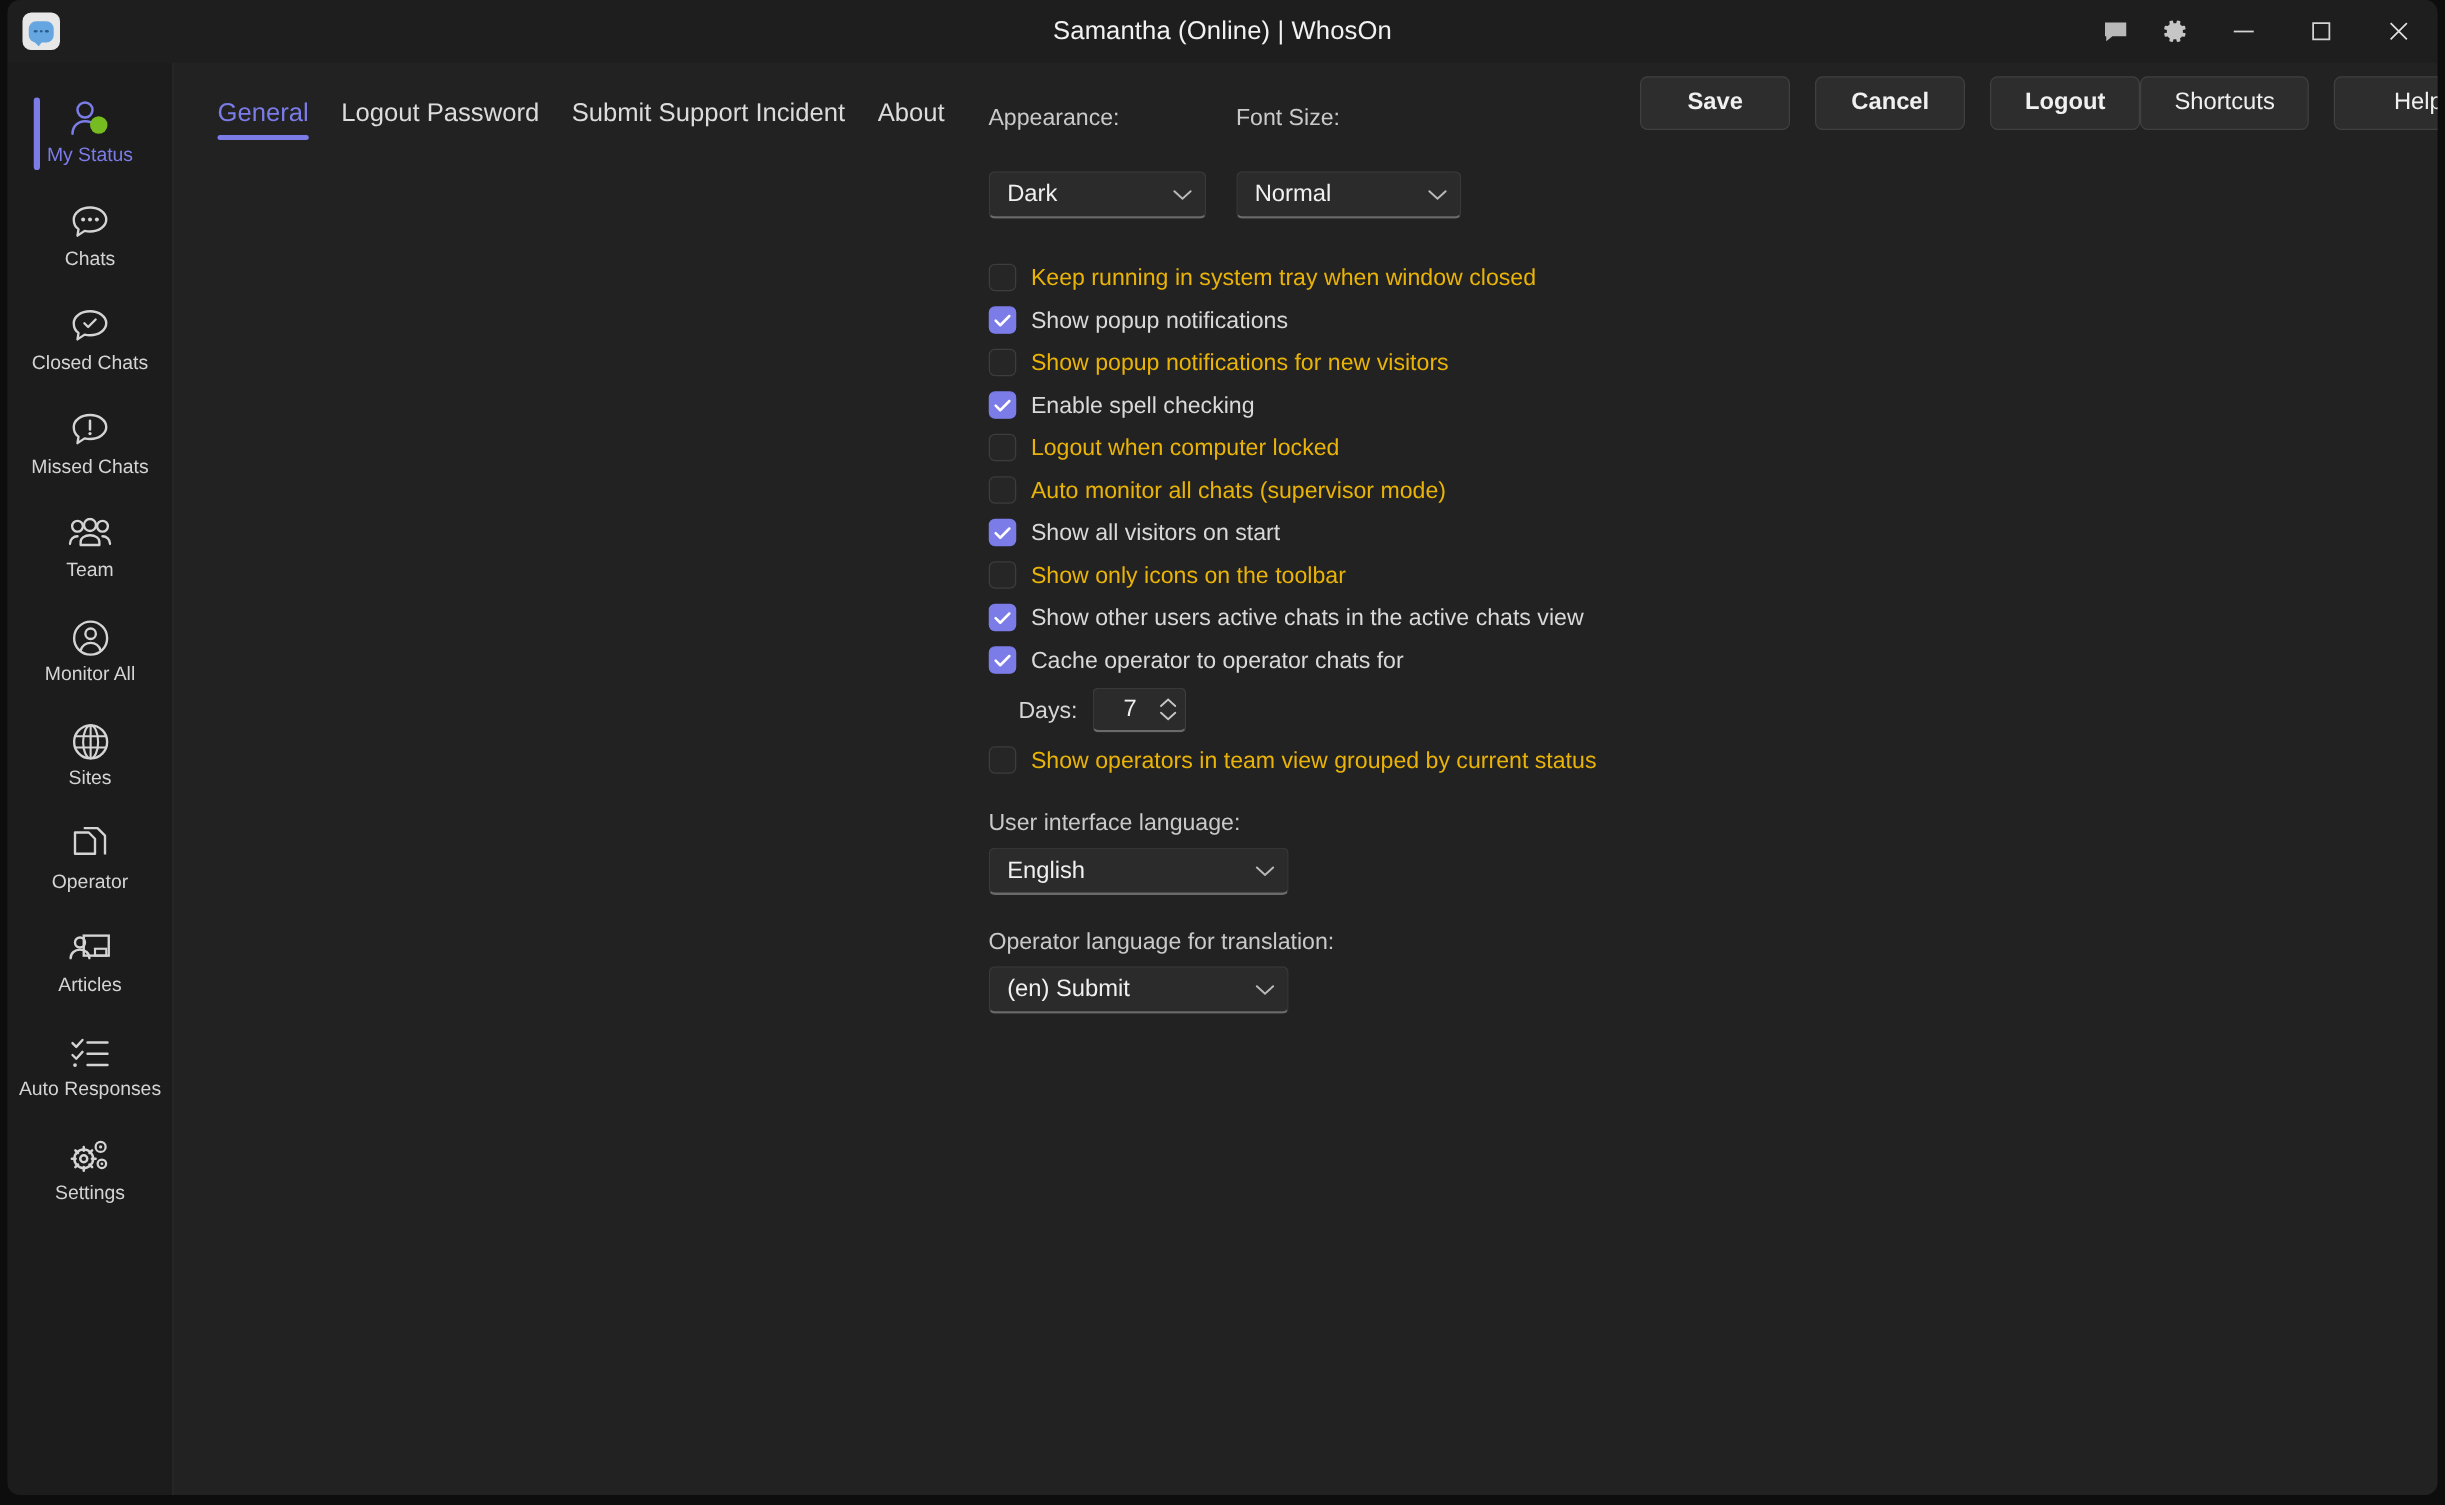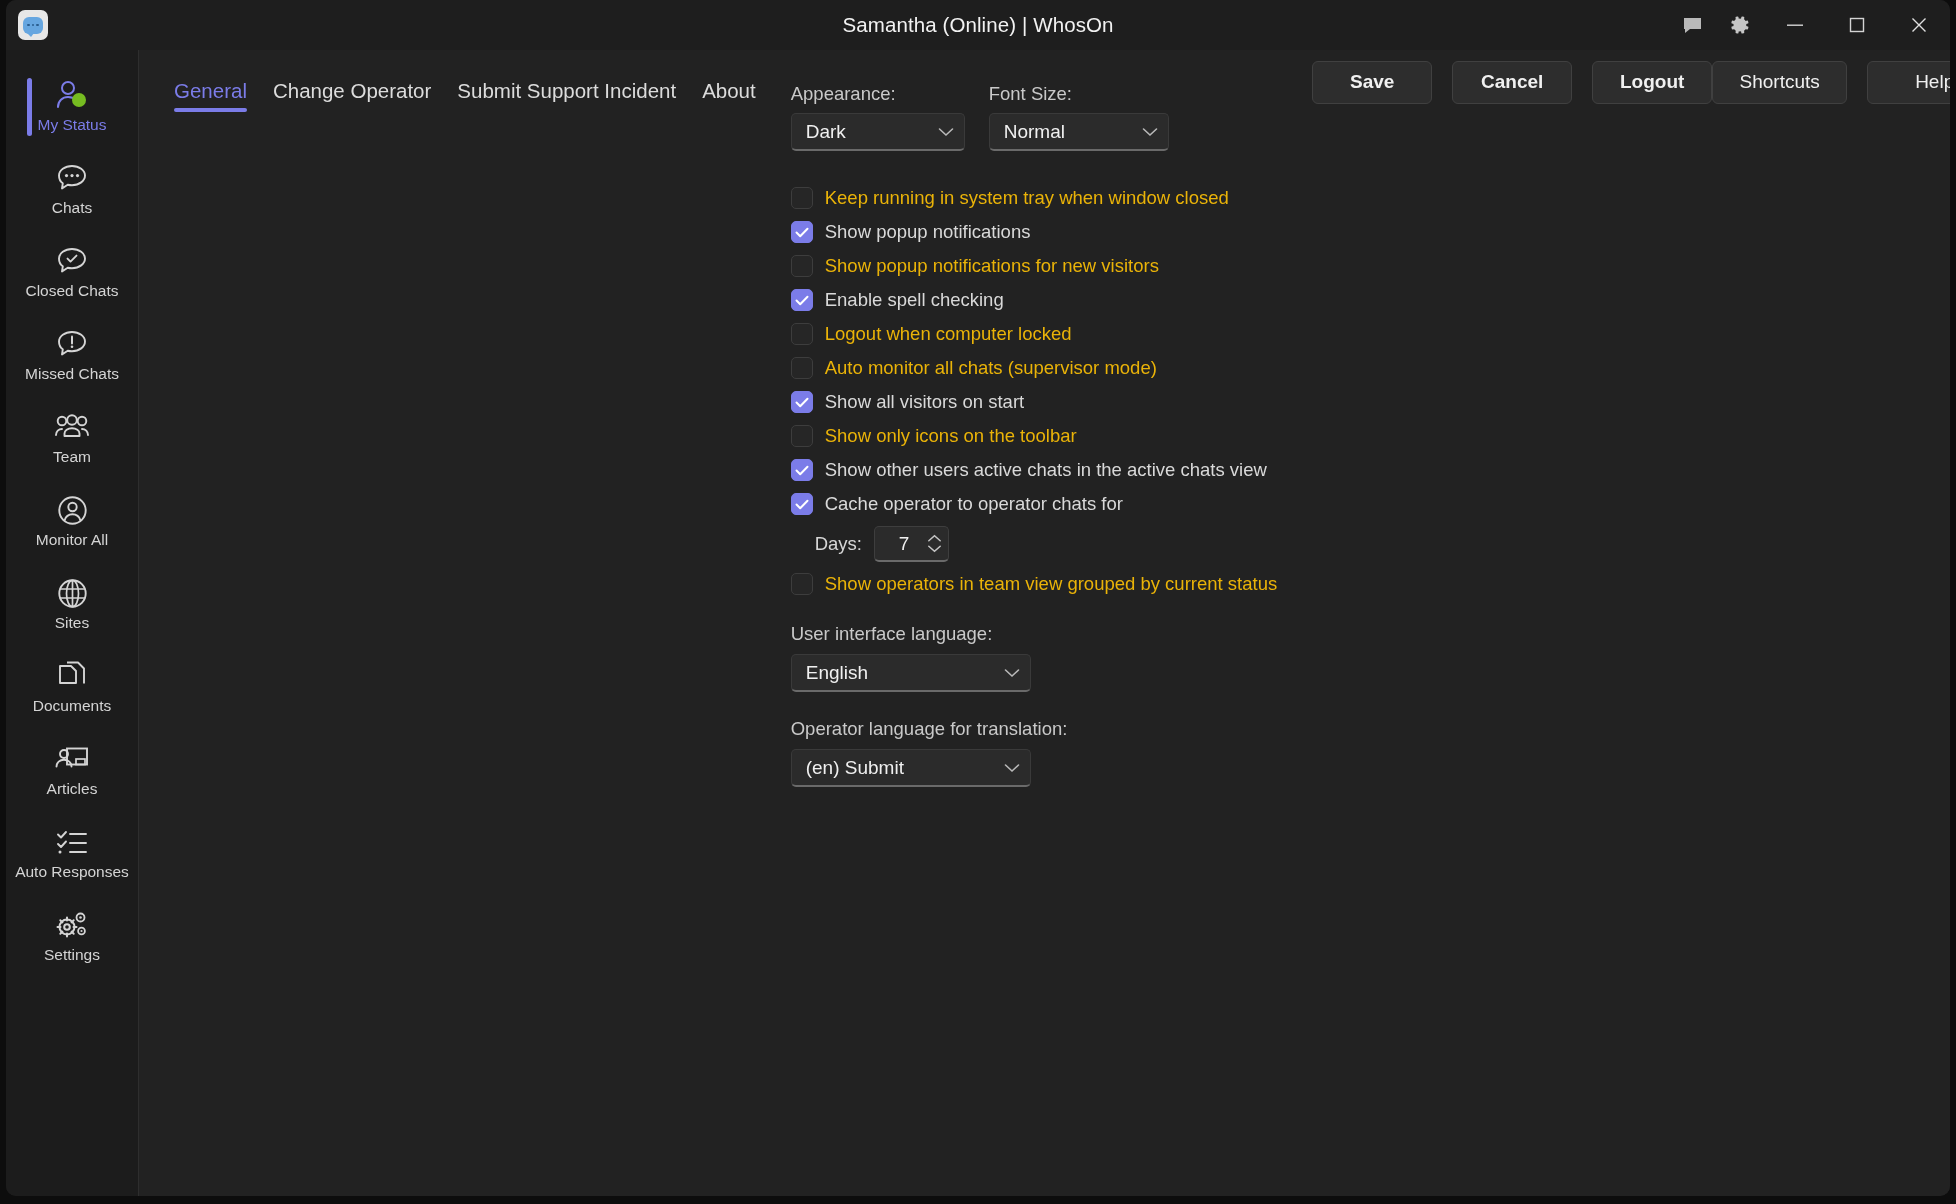--- a/index.html
+++ b/index.html
@@ -149,21 +149,21 @@
   }
 
   
   .form {
     padding-left: 35px;
     padding-top: 33px;
     flex: 1;
     min-height: 0;
   }
   .field-row { display: flex; gap: 24px; }
-  .field { display: flex; flex-direction: column; }
+  .field { display: flex; flex-direction: column; gap: 24px; }
   .field-label {
     font-size: 18.5px;
     color: #c9c9c9;
     margin-bottom: 8px;
   }
   .select {
     height: 38px;
     background: #2b2b2b;
     border: 1px solid #3a3a3a;
     border-bottom: 2px solid #6a6a6a;
@@ -389,21 +389,21 @@
         <span class="lbl">Sites</span>
       </div>
 
       <div class="side-item">
         <span class="ico">
           <svg width="30" height="32" viewBox="0 0 30 32">
             <path d="M3 6h11l5 5v12H3z" fill="none" stroke="#d4d4d4" stroke-width="1.9" stroke-linejoin="round"></path>
             <path d="M10 2.5h11l6 6v15" fill="none" stroke="#d4d4d4" stroke-width="1.9" stroke-linejoin="round"></path>
           </svg>
         </span>
-        <span class="lbl">Documents</span>
+        <span class="lbl">Operator</span>
       </div>
 
       <div class="side-item">
         <span class="ico">
           <svg width="34" height="26" viewBox="0 0 34 26">
             <rect x="12" y="2.5" width="20" height="16" fill="none" stroke="#d4d4d4" stroke-width="1.9"></rect>
             <circle cx="9" cy="8" r="4" fill="none" stroke="#d4d4d4" stroke-width="1.9"></circle>
             <path d="M1.5 20.5c0-4 3.4-6.8 7.5-6.8s7.5 2.8 7.5 6.8" fill="none" stroke="#d4d4d4" stroke-width="1.9" stroke-linecap="round"></path>
             <rect x="21" y="13" width="9" height="5.5" fill="none" stroke="#d4d4d4" stroke-width="1.7"></rect>
           </svg>
@@ -436,21 +436,21 @@
           </svg>
         </span>
         <span class="lbl">Settings</span>
       </div>
     </div>
 
     <div class="content">
 
       <div class="tabs">
         <div class="tab active">General</div>
-        <div class="tab">Change Operator</div>
+        <div class="tab">Logout Password</div>
         <div class="tab">Submit Support Incident</div>
         <div class="tab">About</div>
       </div>
 
       <div class="form">
 
         <div class="field-row">
           <div class="field">
             <div class="field-label">Appearance:</div>
             <div class="select sel-appearance">

